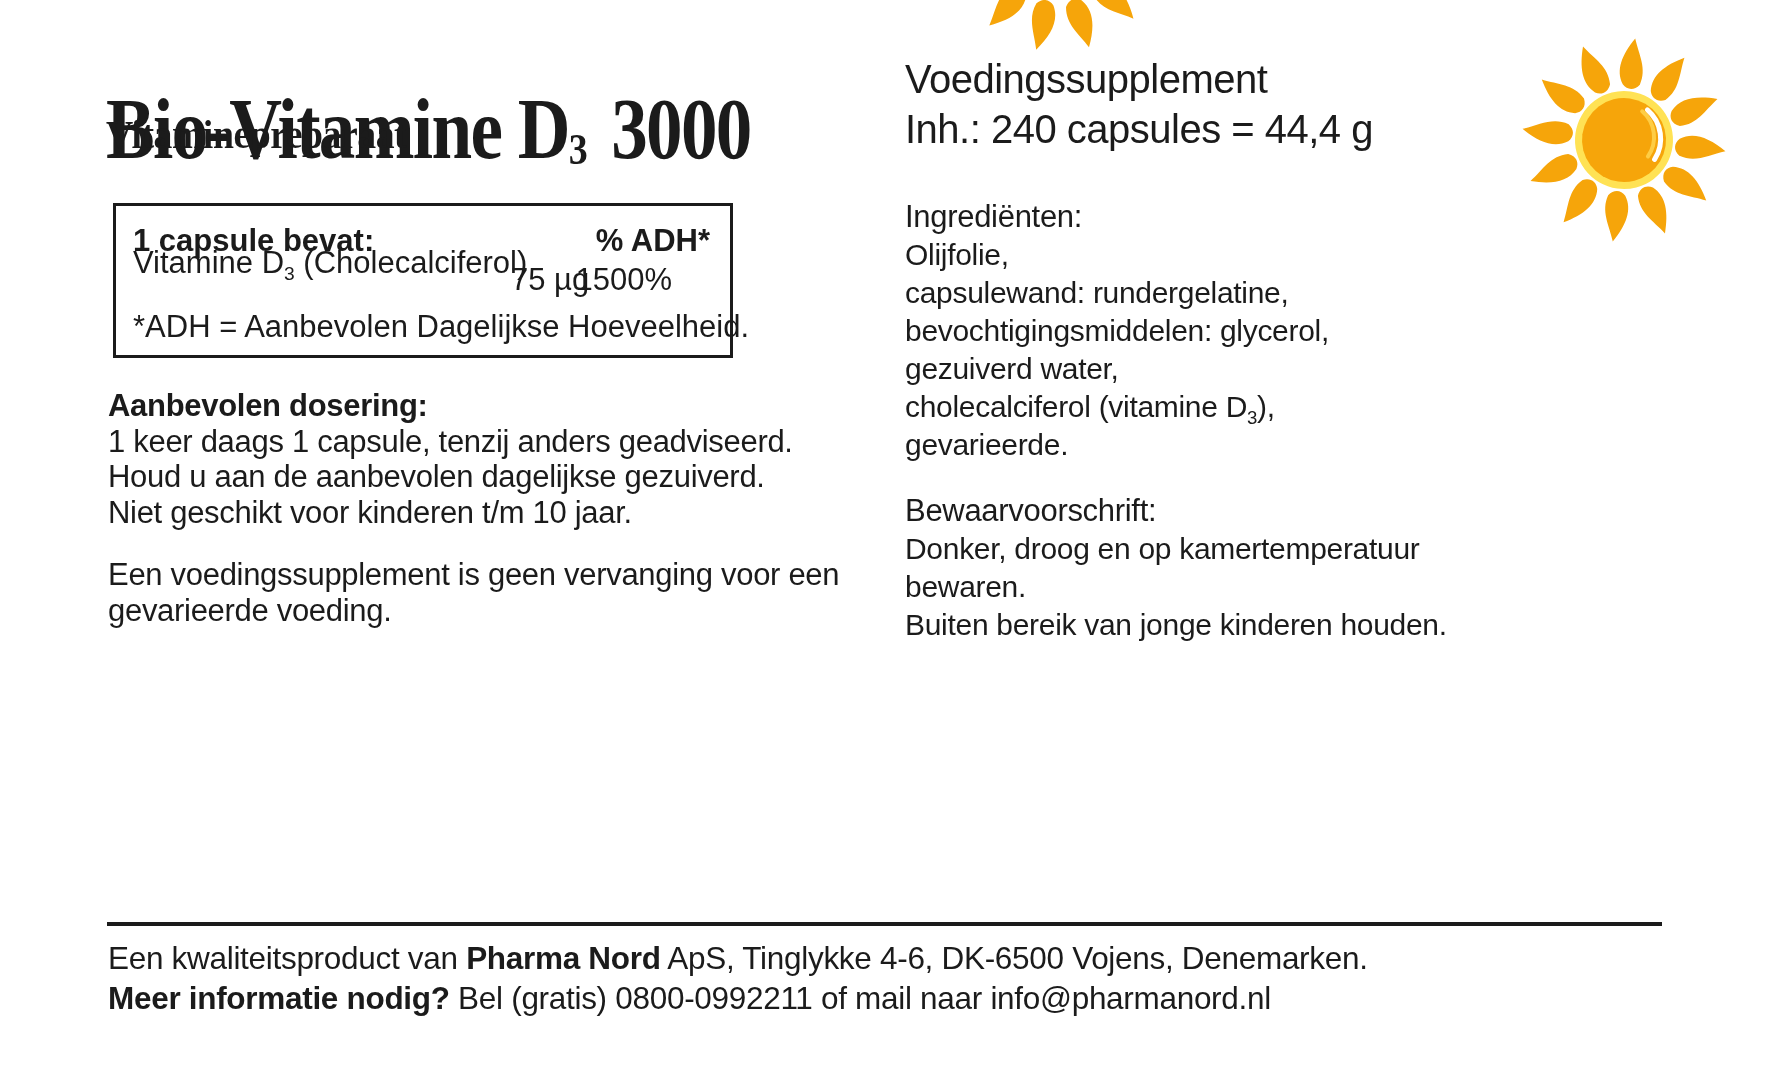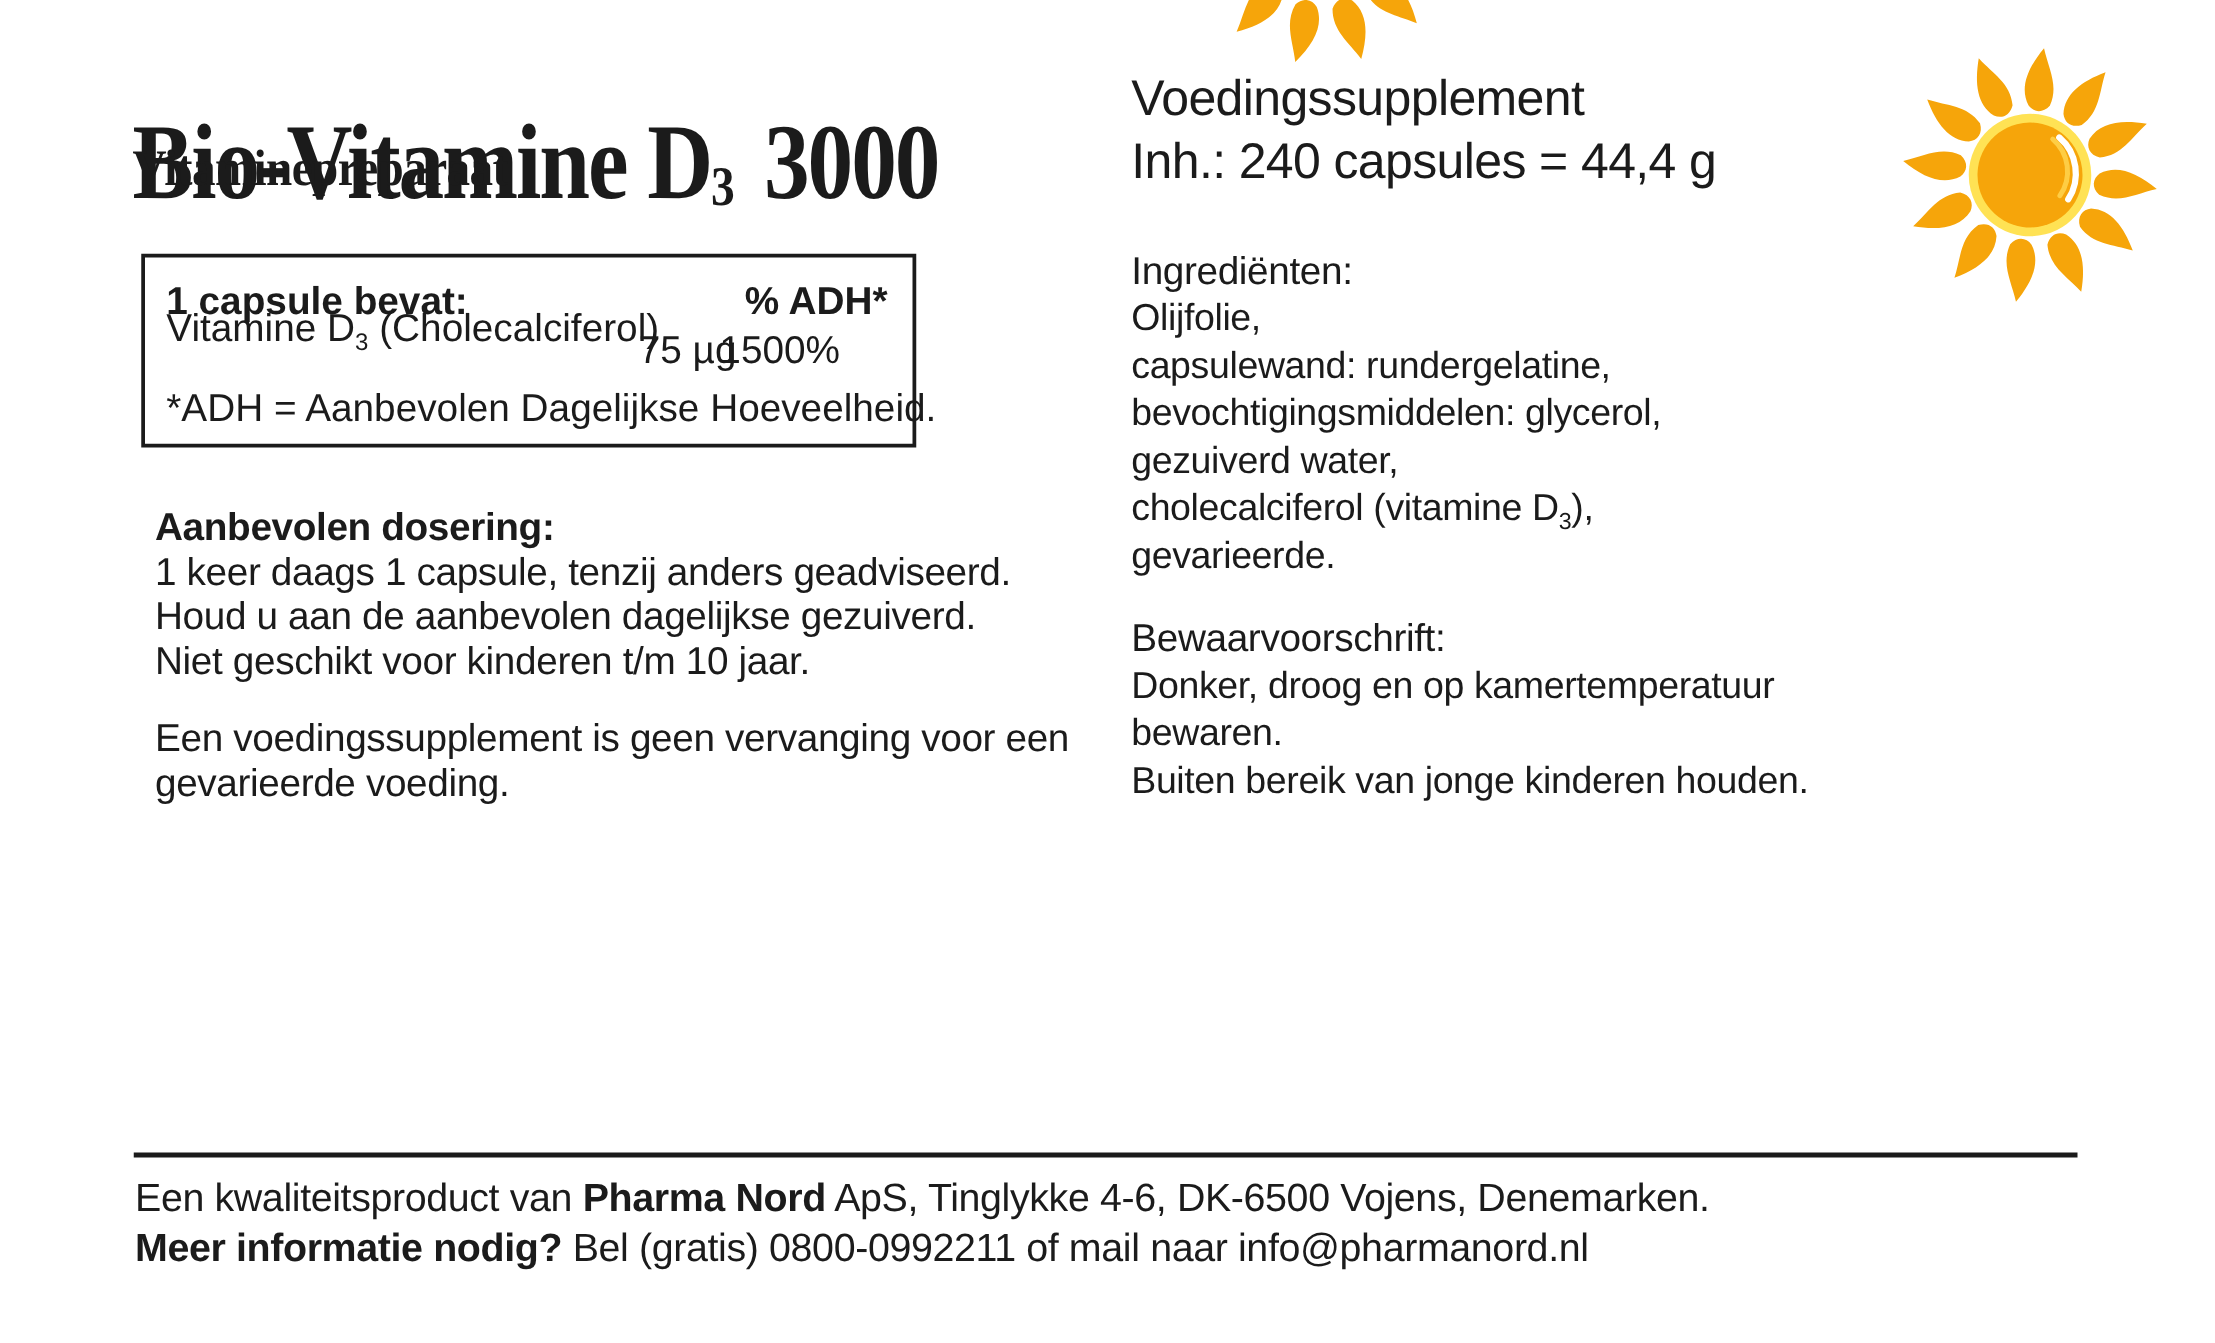--- a/index.html
+++ b/index.html
@@ -64,21 +64,21 @@
   .f-note{position:absolute;left:17px;top:103px;white-space:nowrap;}
   sub{font-size:0.62em;line-height:0;}
   
   .dosage{
     position:absolute;left:108px;top:388px;
     font-size:31px;line-height:35.5px;
     letter-spacing:-0.3px;
     white-space:nowrap;
   }
   .dosage .heading{font-weight:bold;}
-  .para{margin:16px;}
+  .para{margin:0;}
   .para + .para{margin-top:27px;}
   
   .right-col{
     position:absolute;left:905px;top:198px;
     font-size:30px;line-height:38px;
     letter-spacing:-0.3px;
     white-space:nowrap;
   }
   .right-col .heading{font-weight:normal;font-size:31px;}
   .right-col .block + .block{margin-top:28px;}

